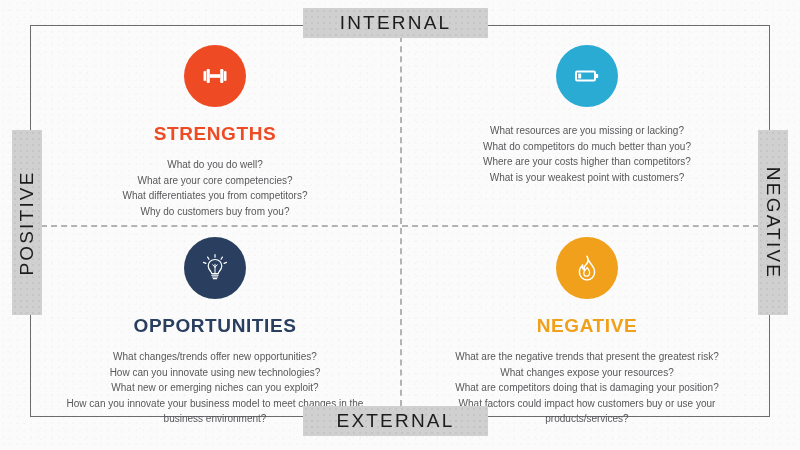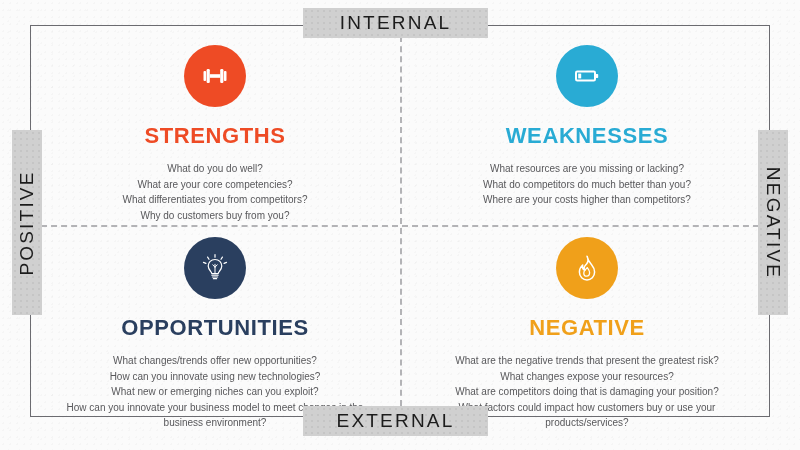--- a/index.html
+++ b/index.html
@@ -120,21 +120,21 @@
     width: 62px; height: 62px;
     border-radius: 50%;
     display: flex;
     align-items: center;
     justify-content: center;
     margin-bottom: 16px;
   }
   .badge svg { display: block; }
 
   .quad-title {
-    font-size: 22px;
+    font-size: 19px;
     font-weight: bold;
     letter-spacing: 0.6px;
     margin-bottom: 12px;
   }
 
   .quad-items {
     font-size: 10px;
     line-height: 15.5px;
     color: #58585b;
     width: 300px;
@@ -190,25 +190,25 @@
   <div class="quad quad-weaknesses">
     <div class="badge" style="background:#29abd4">
       <span>
         <svg width="30" height="30" viewBox="0 0 30 30">
           <rect x="4" y="10.5" width="19" height="9" rx="1.2" fill="none" stroke="#fff" stroke-width="2"></rect>
           <rect x="23.6" y="13" width="2.6" height="4" rx="0.8" fill="#fff"></rect>
           <rect x="6.2" y="12.6" width="3" height="4.8" fill="#fff"></rect>
         </svg>
       </span>
     </div>
-    <div class="quad-title" style="color:#29abd4">WEAKNESSES</div>
     <div class="quad-items">
       <div>What resources are you missing or lacking?</div>
       <div>What do competitors do much better than you?</div>
       <div>Where are your costs higher than competitors?</div>
+      <div>What is your weakest point with customers?</div>
     </div>
   </div>
 
   <div class="quad quad-opportunities">
     <div class="badge" style="background:#2a3f5f">
       <span>
         <svg width="32" height="32" viewBox="0 0 32 32">
           <path d="M16 7.5c-4 0-6.8 3-6.8 6.6 0 2.4 1.3 3.9 2.4 5.2.7.8 1.1 1.4 1.2 2.2h6.4c.1-.8.5-1.4 1.2-2.2 1.1-1.3 2.4-2.8 2.4-5.2C22.8 10.5 20 7.5 16 7.5z" fill="none" stroke="#fff" stroke-width="1.2"></path>
           <path d="M12.9 23.2h6.2M13.4 25h5.2M14.4 26.7h3.2" fill="none" stroke="#fff" stroke-width="1.2" stroke-linecap="round"></path>
           <path d="M16 12.3v8.8M16 15.2l-2.2-2.4M16 15.2l2.2-2.4" fill="none" stroke="#fff" stroke-width="1" stroke-linecap="round"></path>

